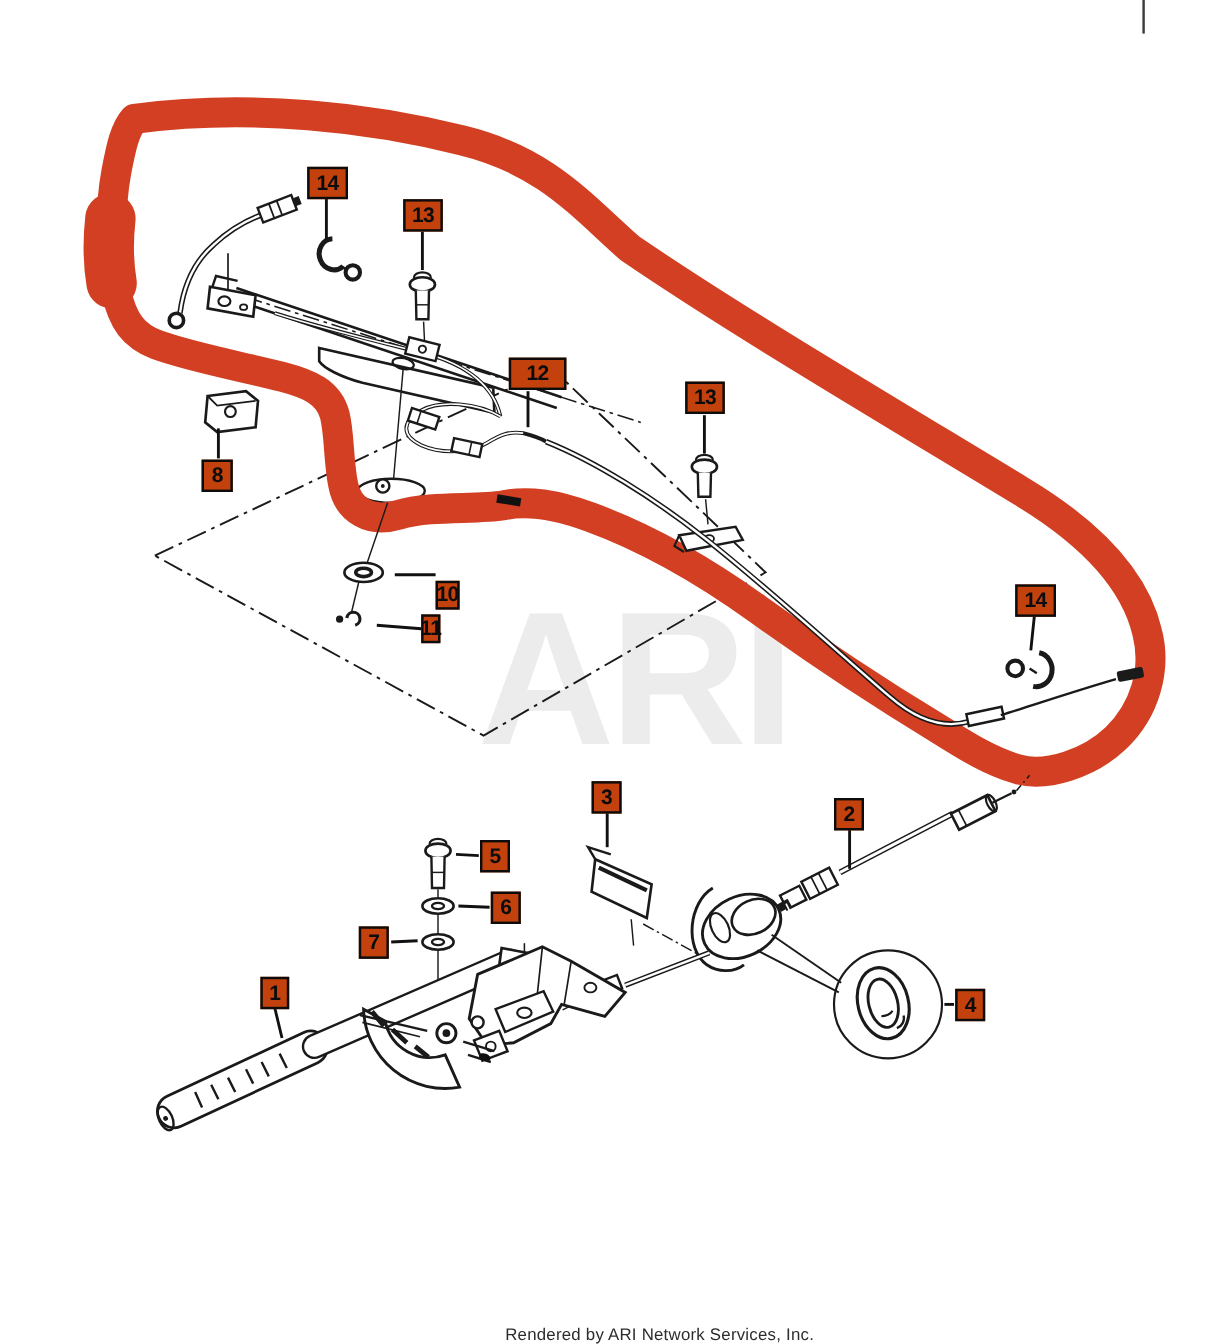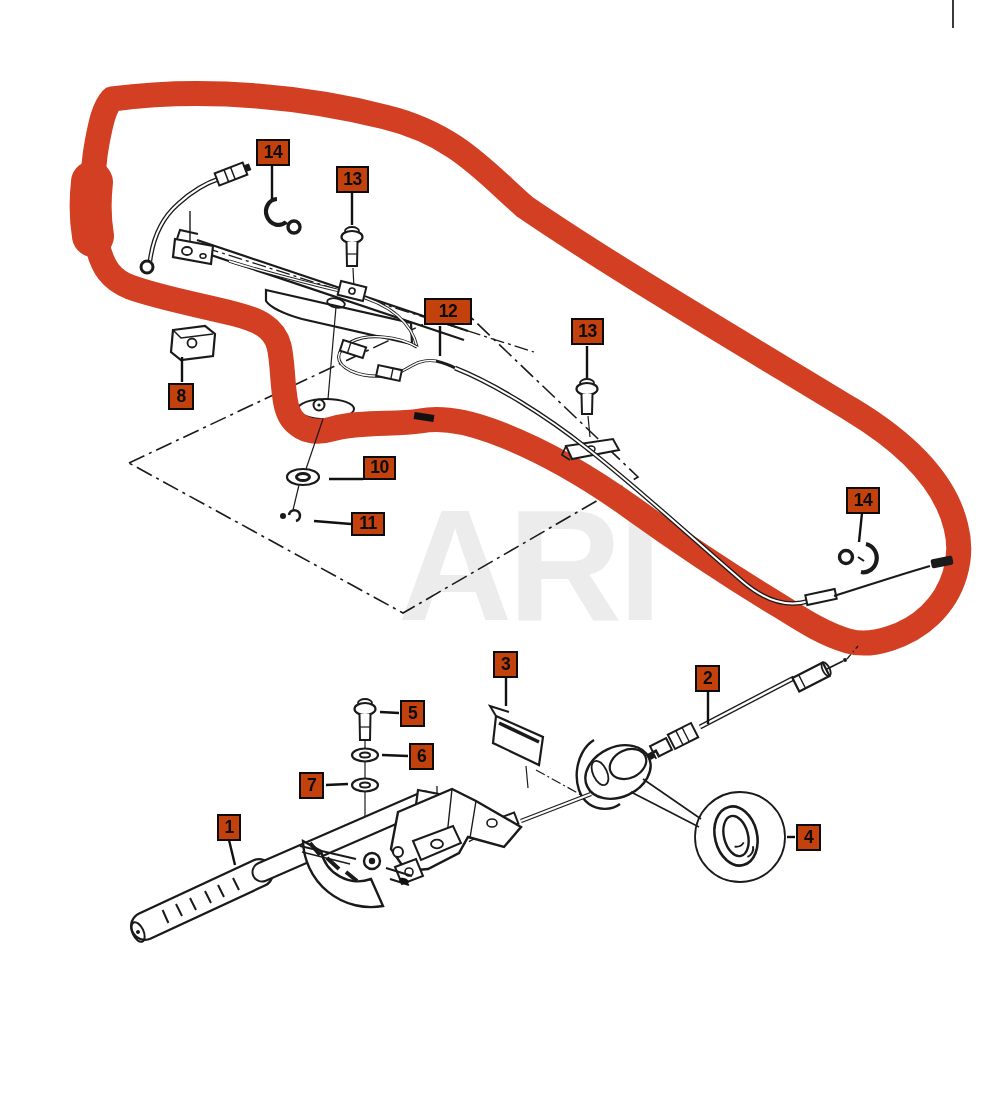--- a/index.html
+++ b/index.html
@@ -291,26 +291,27 @@
     <path d="M795,837 L787,837"></path>
   </g>
 </svg>
 
 <div class="co" style="left:256px;top:139px;width:34px">14</div>
 <div class="co" style="left:336px;top:166px;width:33px">13</div>
 <div class="co" style="left:424px;top:298px;width:48px">12</div>
 <div class="co" style="left:571px;top:318px;width:33px">13</div>
 <div class="co" style="left:846px;top:487px;width:34px">14</div>
 <div class="co" style="left:168px;top:383px;width:26px">8</div>
-<div class="co" style="left:363px;top:456px;width:33px;height:24px">10</div>
-<div class="co" style="left:351px;top:512px;width:34px;height:24px">11</div>
+<div class="co" style="left:363px;top:484px;width:20px;height:24px">10</div>
+<div class="co" style="left:351px;top:512px;width:16px;height:24px">11</div>
 <div class="co" style="left:493px;top:651px;width:25px">3</div>
 <div class="co" style="left:695px;top:665px;width:25px">2</div>
 <div class="co" style="left:400px;top:700px;width:25px">5</div>
 <div class="co" style="left:409px;top:743px;width:25px">6</div>
 <div class="co" style="left:299px;top:772px;width:25px">7</div>
 <div class="co" style="left:217px;top:814px;width:24px">1</div>
 <div class="co" style="left:796px;top:824px;width:25px">4</div>
 
 <div class="tr-tick"></div>
 
+<div class="footer">Rendered by ARI Network Services, Inc.</div>
 
 </div>
 
 </body></html>

